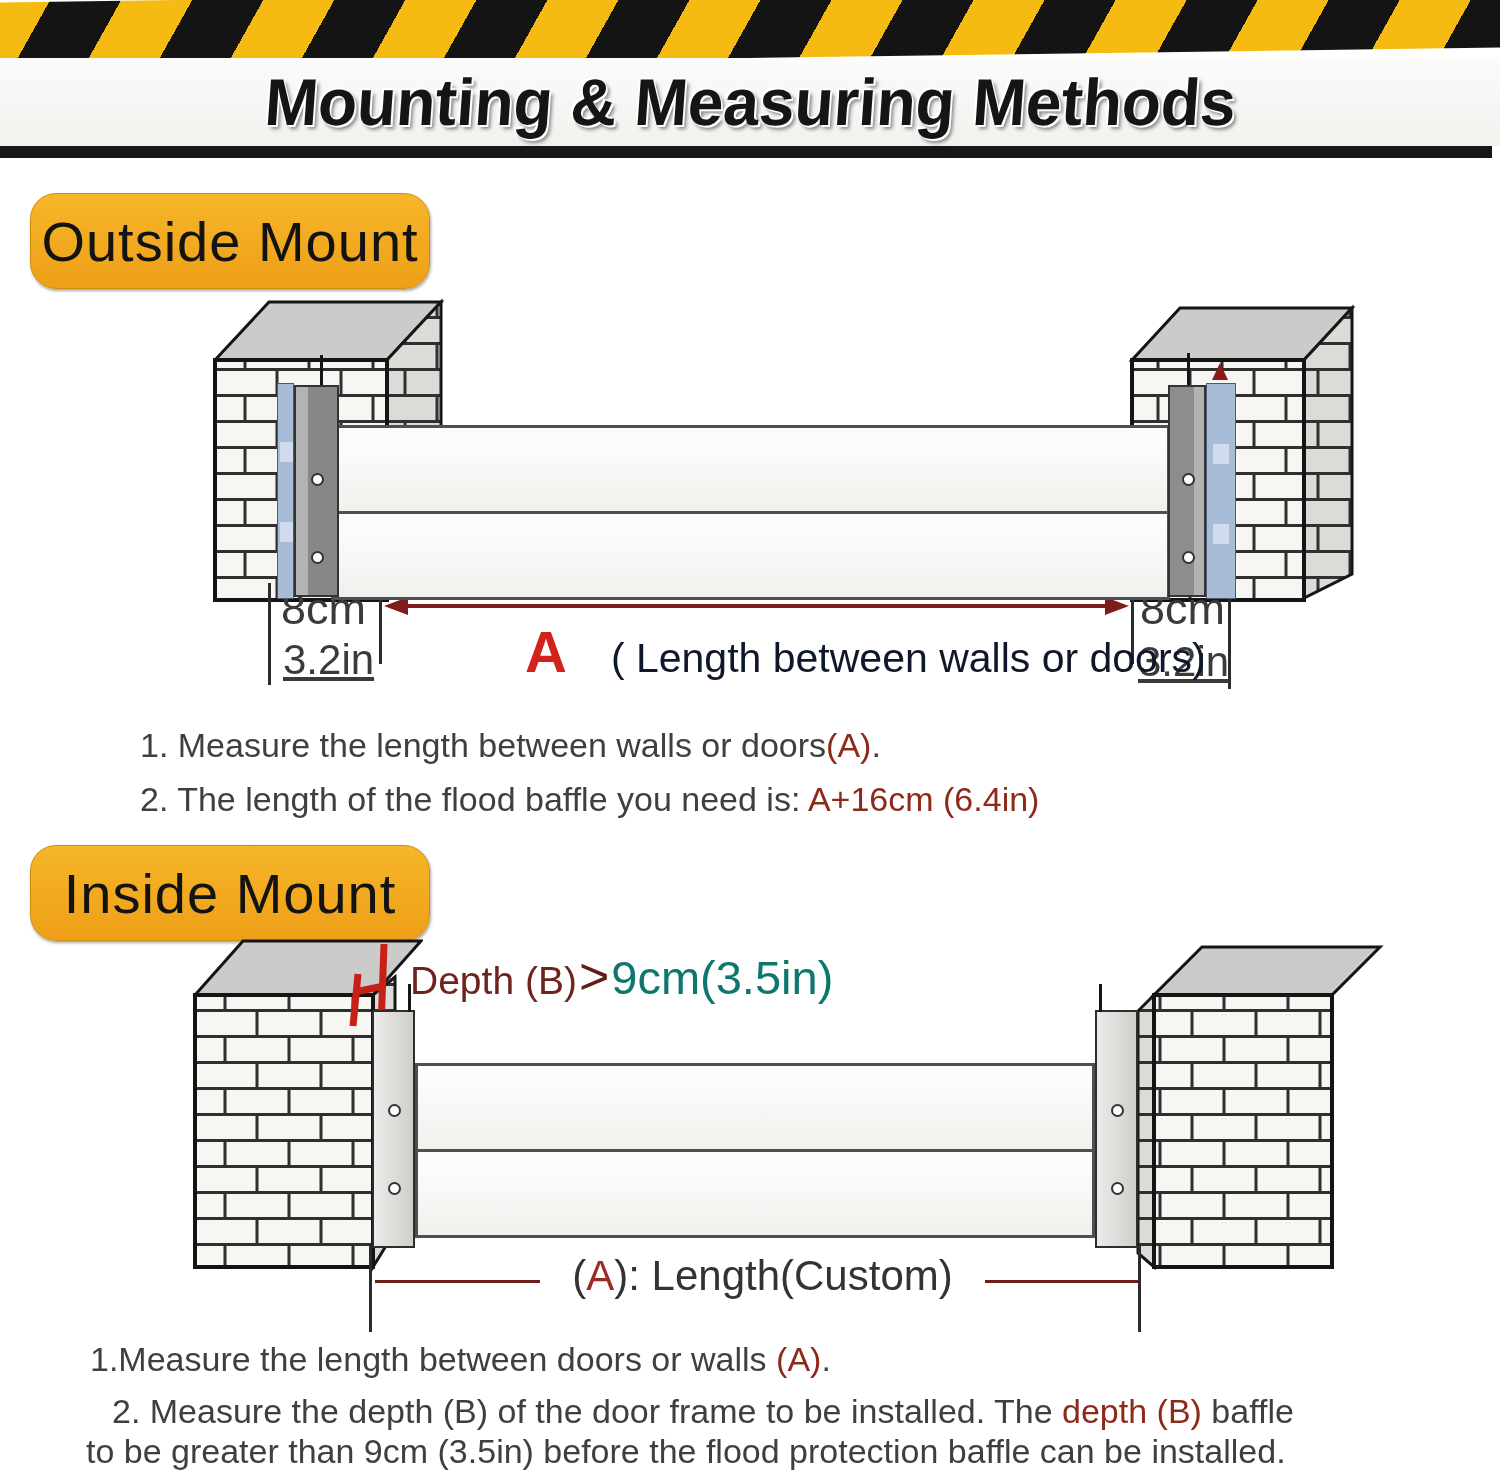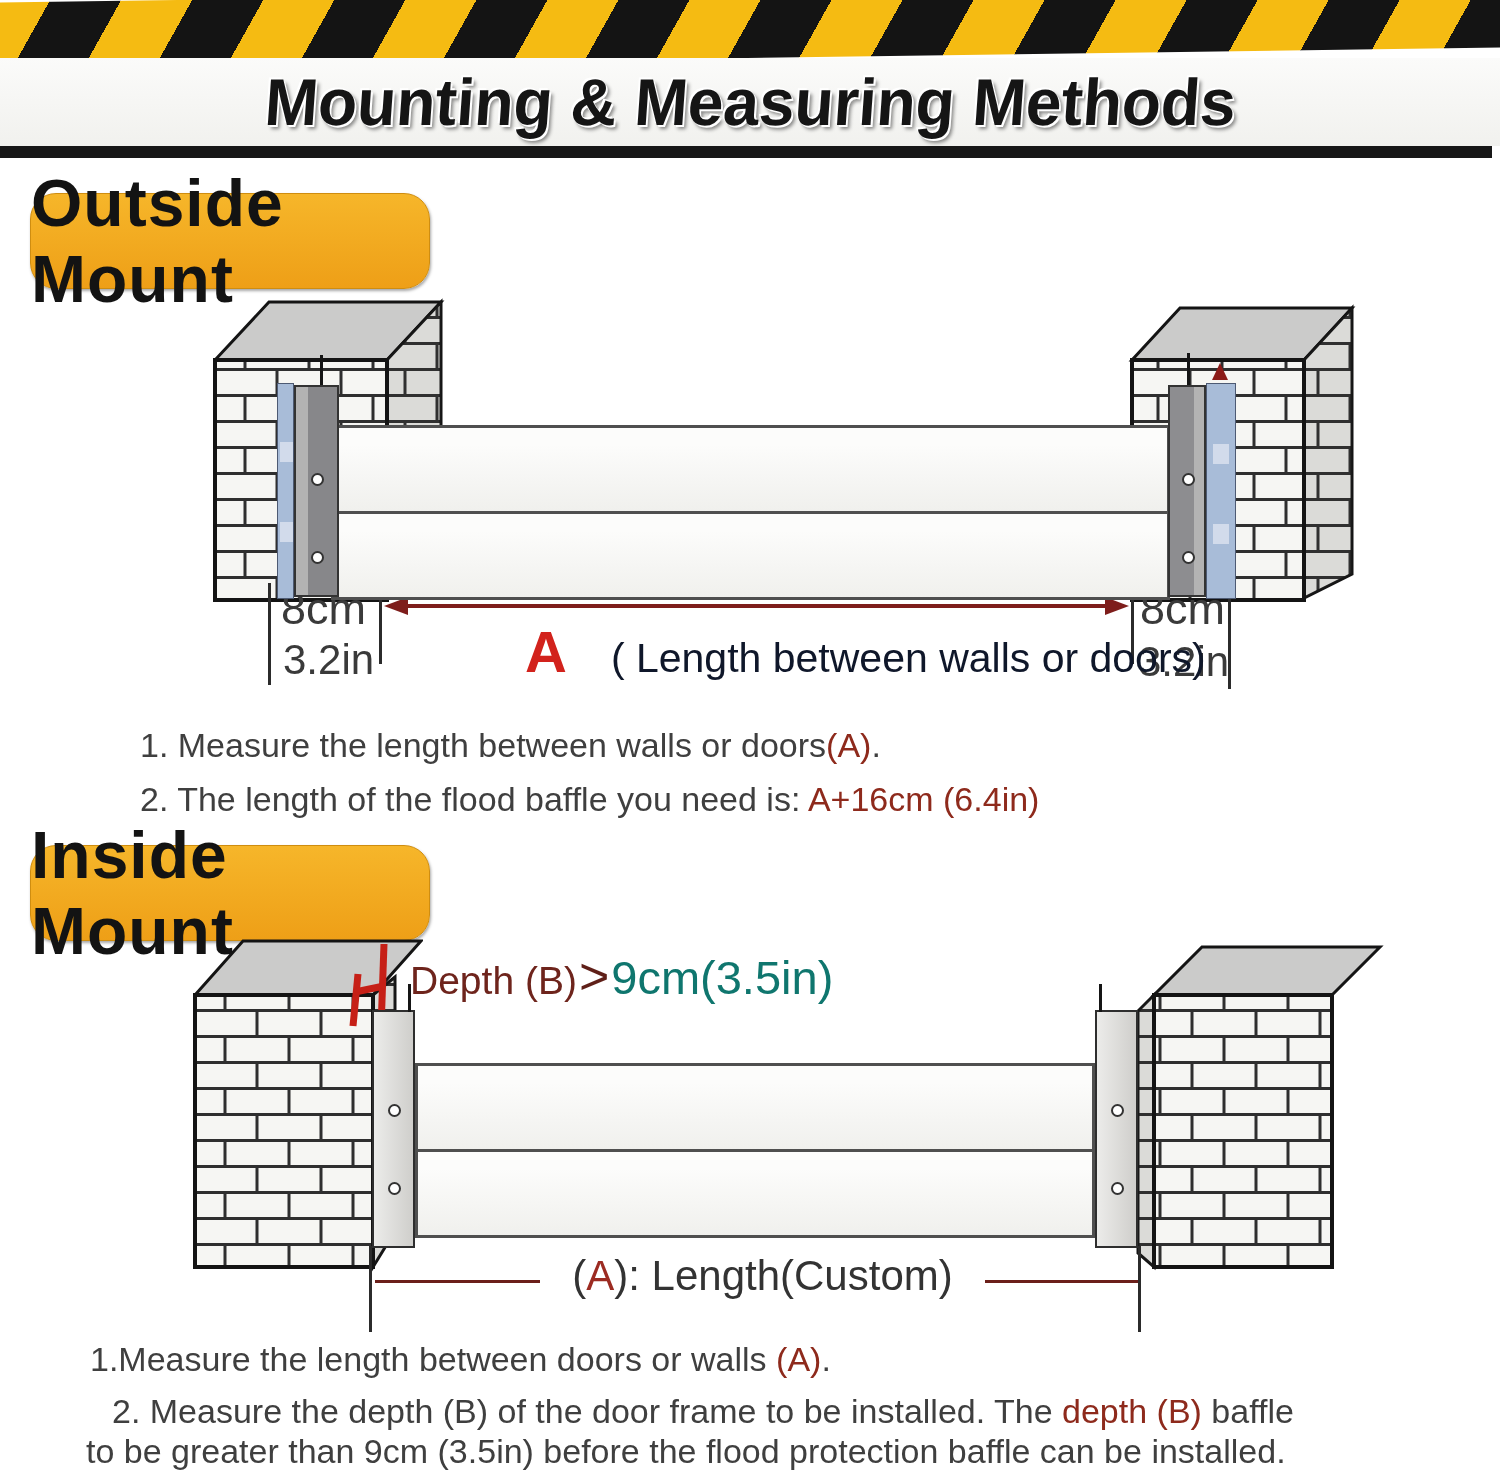--- a/index.html
+++ b/index.html
@@ -15,21 +15,21 @@
              background:linear-gradient(#fbfbfa,#f1f1ee);display:flex;align-items:center;justify-content:center;}
   .title{font-size:66px;font-weight:700;color:#151515;transform:skewX(-4deg) scaleX(.97);
          text-shadow:-2px -2px 0 #ffffff,2px 2px 0 #ffffff,4px 4px 4px rgba(0,0,0,.45);white-space:nowrap;}
   .titlebar{position:absolute;left:0;top:146px;width:1492px;height:12px;background:#171717;}
 
   
   .badge{position:absolute;width:398px;height:94px;border-radius:26px;
          background:linear-gradient(#f6b62a,#ee9f17);border:1px solid #cf8d10;
          box-shadow:1px 2px 3px rgba(0,0,0,.35);
          display:flex;align-items:center;justify-content:center;}
-  .badge span{font-size:66px;color:#131313;letter-spacing:1px;font-weight:bold;}
+  .badge span{font-size:56px;color:#131313;letter-spacing:1px;}
 
   
   .bkt{position:absolute;z-index:8;}
   .seal{position:absolute;top:0;height:100%;background:#a8bcd8;border:1px solid #4d5a73;box-sizing:border-box;}
   .tab{position:absolute;left:2px;width:13px;height:20px;background:#d2dbeb;}
   .chan{position:absolute;top:2px;height:212px;border:2px solid #333;box-sizing:border-box;}
   .chan.l{background:linear-gradient(to right,#b3b3b3 0 12px,#87878a 12px);}
   .chan.r{background:linear-gradient(to right,#8d8d90 0 24px,#b3b3b3 24px);}
   .chan-in{background:linear-gradient(to right,#ececea,#cfcecb);border:2px solid #2e2e2e;box-sizing:border-box;
            position:absolute;top:0;height:100%;width:100%;}
@@ -44,21 +44,21 @@
   .board+.board{margin-top:-3px;}
 
   
   .tick{position:absolute;width:3px;background:#2b2b2b;}
   .spanarrow{position:absolute;display:flex;align-items:center;height:18px;}
   .hd{width:0;height:0;border-top:9px solid transparent;border-bottom:9px solid transparent;}
   .hd.l{border-right:24px solid #7e1d1b;}
   .hd.r{border-left:24px solid #7e1d1b;}
   .ln{flex:1;height:4px;background:#7e1d1b;}
   .mtxt{position:absolute;font-size:45px;color:#3a3a3a;white-space:nowrap;}
-  .mtxt.sm{font-size:42px;}
+  .mtxt.sm{font-size:42px;text-decoration:underline;}
   .alabel{position:absolute;display:flex;align-items:baseline;white-space:nowrap;}
   .bigA{font-size:58px;font-weight:700;color:#d2221c;margin-right:4px;}
   .alabel .rest{font-size:41px;color:#0f172a;margin-left:40px;}
 
   .dimline{position:absolute;height:3px;background:#6b1f1a;}
   .dimtext{position:absolute;font-size:42px;color:#333;white-space:nowrap;display:flex;align-items:baseline;justify-content:center;}
   .dimtext .ra{color:#9c2b22;}
 
   .depthtxt{position:absolute;display:flex;align-items:baseline;white-space:nowrap;}
   .depthtxt .d1{font-size:39px;color:#6e241c;}

